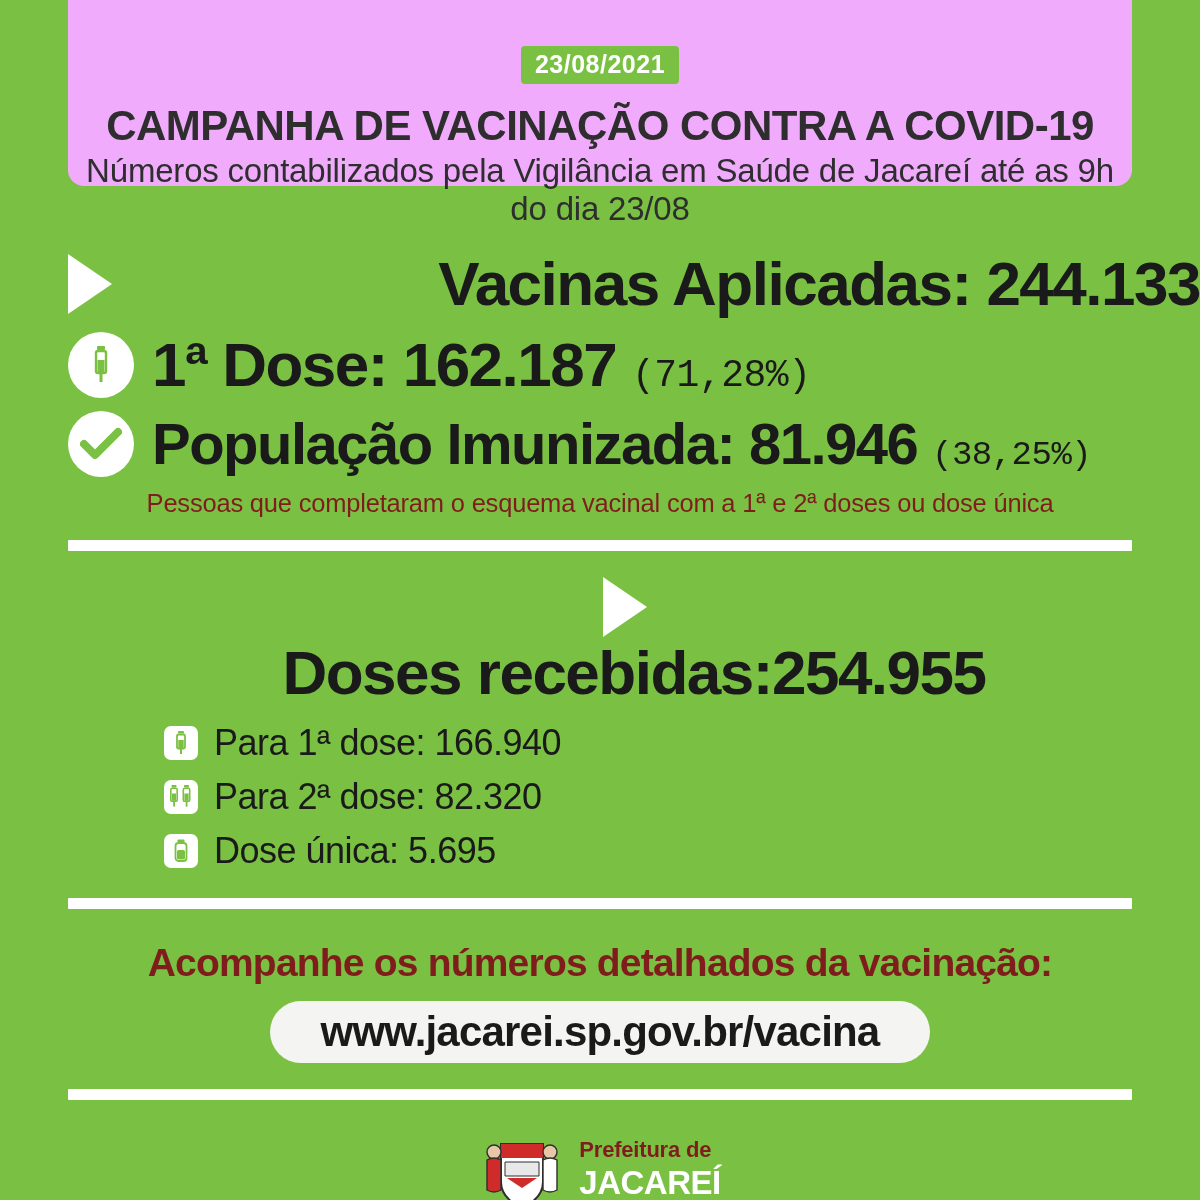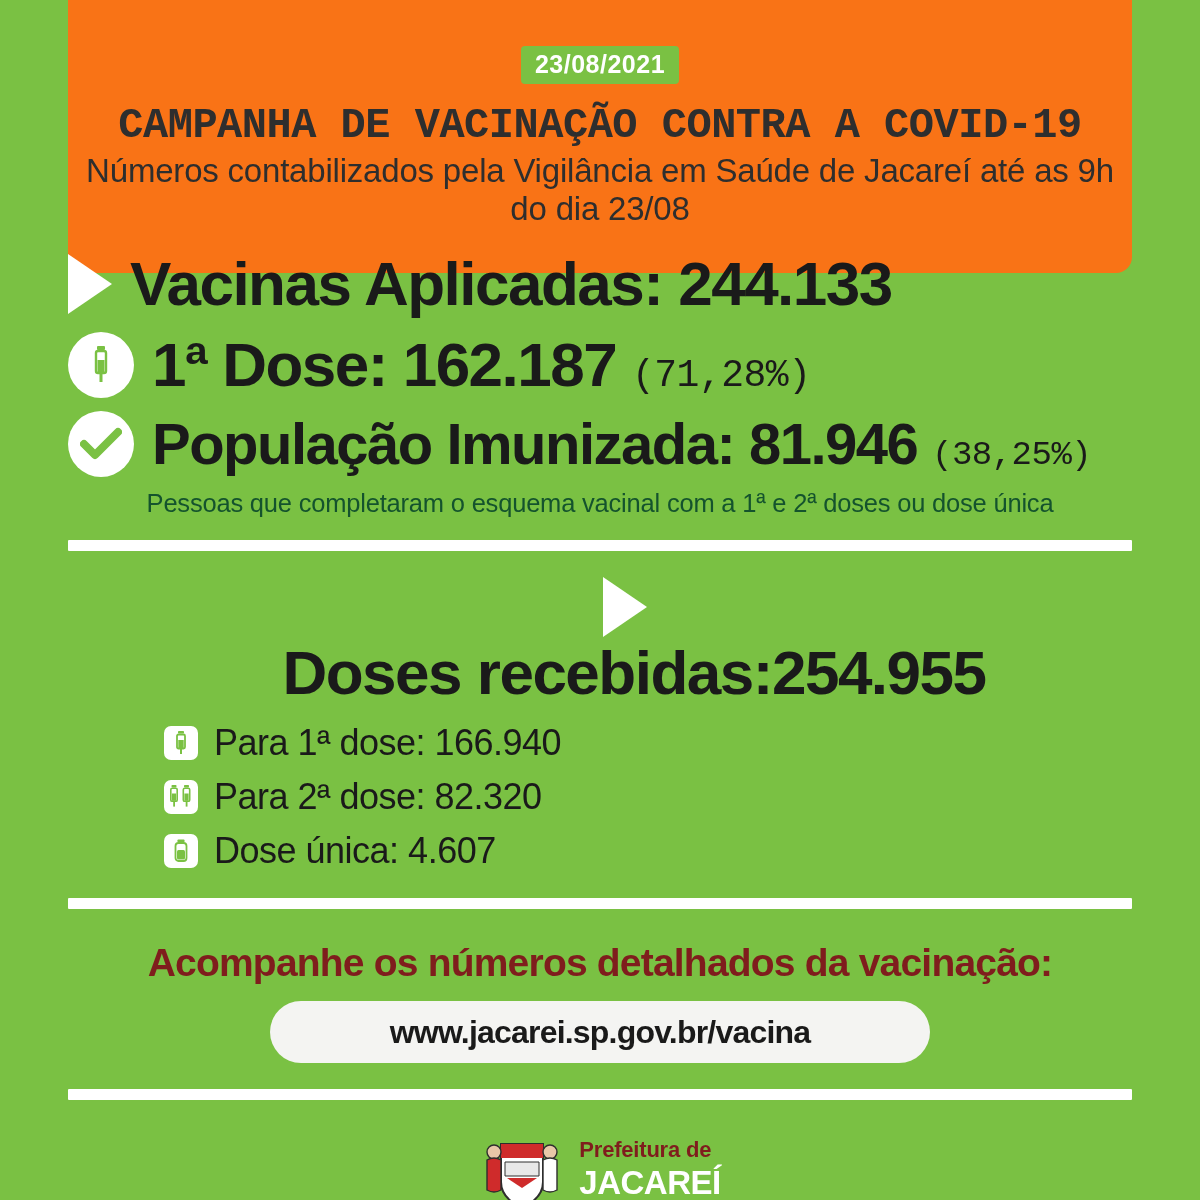--- a/index.html
+++ b/index.html
@@ -15,22 +15,22 @@
     overflow: hidden;
     position: relative;
   }
 
   
   .header-card {
     position: absolute;
     left: 68px;
     top: 0;
     width: 1064px;
-    height: 273px;
-    background: #f97316;
+    height: 186px;
+    background: #f0abfc;
     border-bottom-left-radius: 16px;
     border-bottom-right-radius: 16px;
     text-align: center;
     box-sizing: border-box;
     padding-top: 46px;
   }
   .date-badge {
     display: inline-block;
     background: #7ac143;
     color: #ffffff;
@@ -41,21 +41,20 @@
     border-radius: 4px;
     line-height: 1;
   }
   .header-title {
     margin-top: 20px;
     font-size: 42px;
     font-weight: bold;
     color: #2e2e2e;
     letter-spacing: -0.5px;
     line-height: 1.05;
-    font-family: Liberation Mono, monospace;
   }
   .header-sub {
     margin-top: 4px;
     font-size: 33px;
     color: #2e2e2e;
     letter-spacing: -0.2px;
   }
 
   
   .main {
@@ -100,31 +99,31 @@
     white-space: nowrap;
     color: #1a1a1a;
   }
   .big-line .pct {
     font-size: 38px;
     font-weight: normal;
     letter-spacing: -0.5px;
     font-family: Liberation Mono, monospace;
   }
 
-  .row-vacinas { margin-top: 30px; }
+  .row-vacinas { margin-top: 30px; justify-content: space-between; }
   .row-dose1 { margin-top: 10px; }
   .row-imun { margin-top: 10px; }
 
   .row-imun .big-line { font-size: 58px; }
   .row-imun .pct { font-size: 34px; }
 
   .note {
     text-align: center;
     font-size: 25.5px;
-    color: #14532d;
+    color: #7f1d1d;
     margin-top: 12px;
     letter-spacing: -0.2px;
   }
 
   .divider {
     height: 11px;
     background: #ffffff;
     margin: 22px 68px 0 68px;
     border-radius: 1px;
   }
@@ -172,21 +171,21 @@
 
   .url-pill {
     margin: 16px auto 8px auto;
     width: 660px;
     height: 62px;
     background: #f4f4f2;
     border-radius: 31px;
     display: flex;
     align-items: center;
     justify-content: center;
-    font-size: 32px;
+    font-size: 42px;
     font-weight: bold;
     letter-spacing: -0.8px;
     color: #1a1a1a;
   }
 
   .divider3 { margin-top: 26px; }
 
   
   .footer {
     display: flex;
@@ -311,21 +310,21 @@
     </div>
 
     <div class="sub-item">
       <div class="sub-icon">
         <svg width="18" height="26" viewBox="0 0 18 26" aria-hidden="true">
           <rect x="5.5" y="1.5" width="7" height="3" rx="0.8" fill="#7ac143"></rect>
           <rect x="3.5" y="5" width="11" height="18" rx="3" fill="none" stroke="#7ac143" stroke-width="1.8"></rect>
           <rect x="5" y="12" width="8" height="9.5" rx="1.5" fill="#7ac143"></rect>
         </svg>
       </div>
-      <div class="sub-text">Dose única: 4.607</div>
+      <div class="sub-text">Dose única: 5.695</div>
     </div>
 
   </div>
 
   <div class="divider divider2"></div>
 
   <div class="follow">Acompanhe os números detalhados da vacinação:</div>
 
   <div class="url-pill">www.jacarei.sp.gov.br/vacina</div>
 

